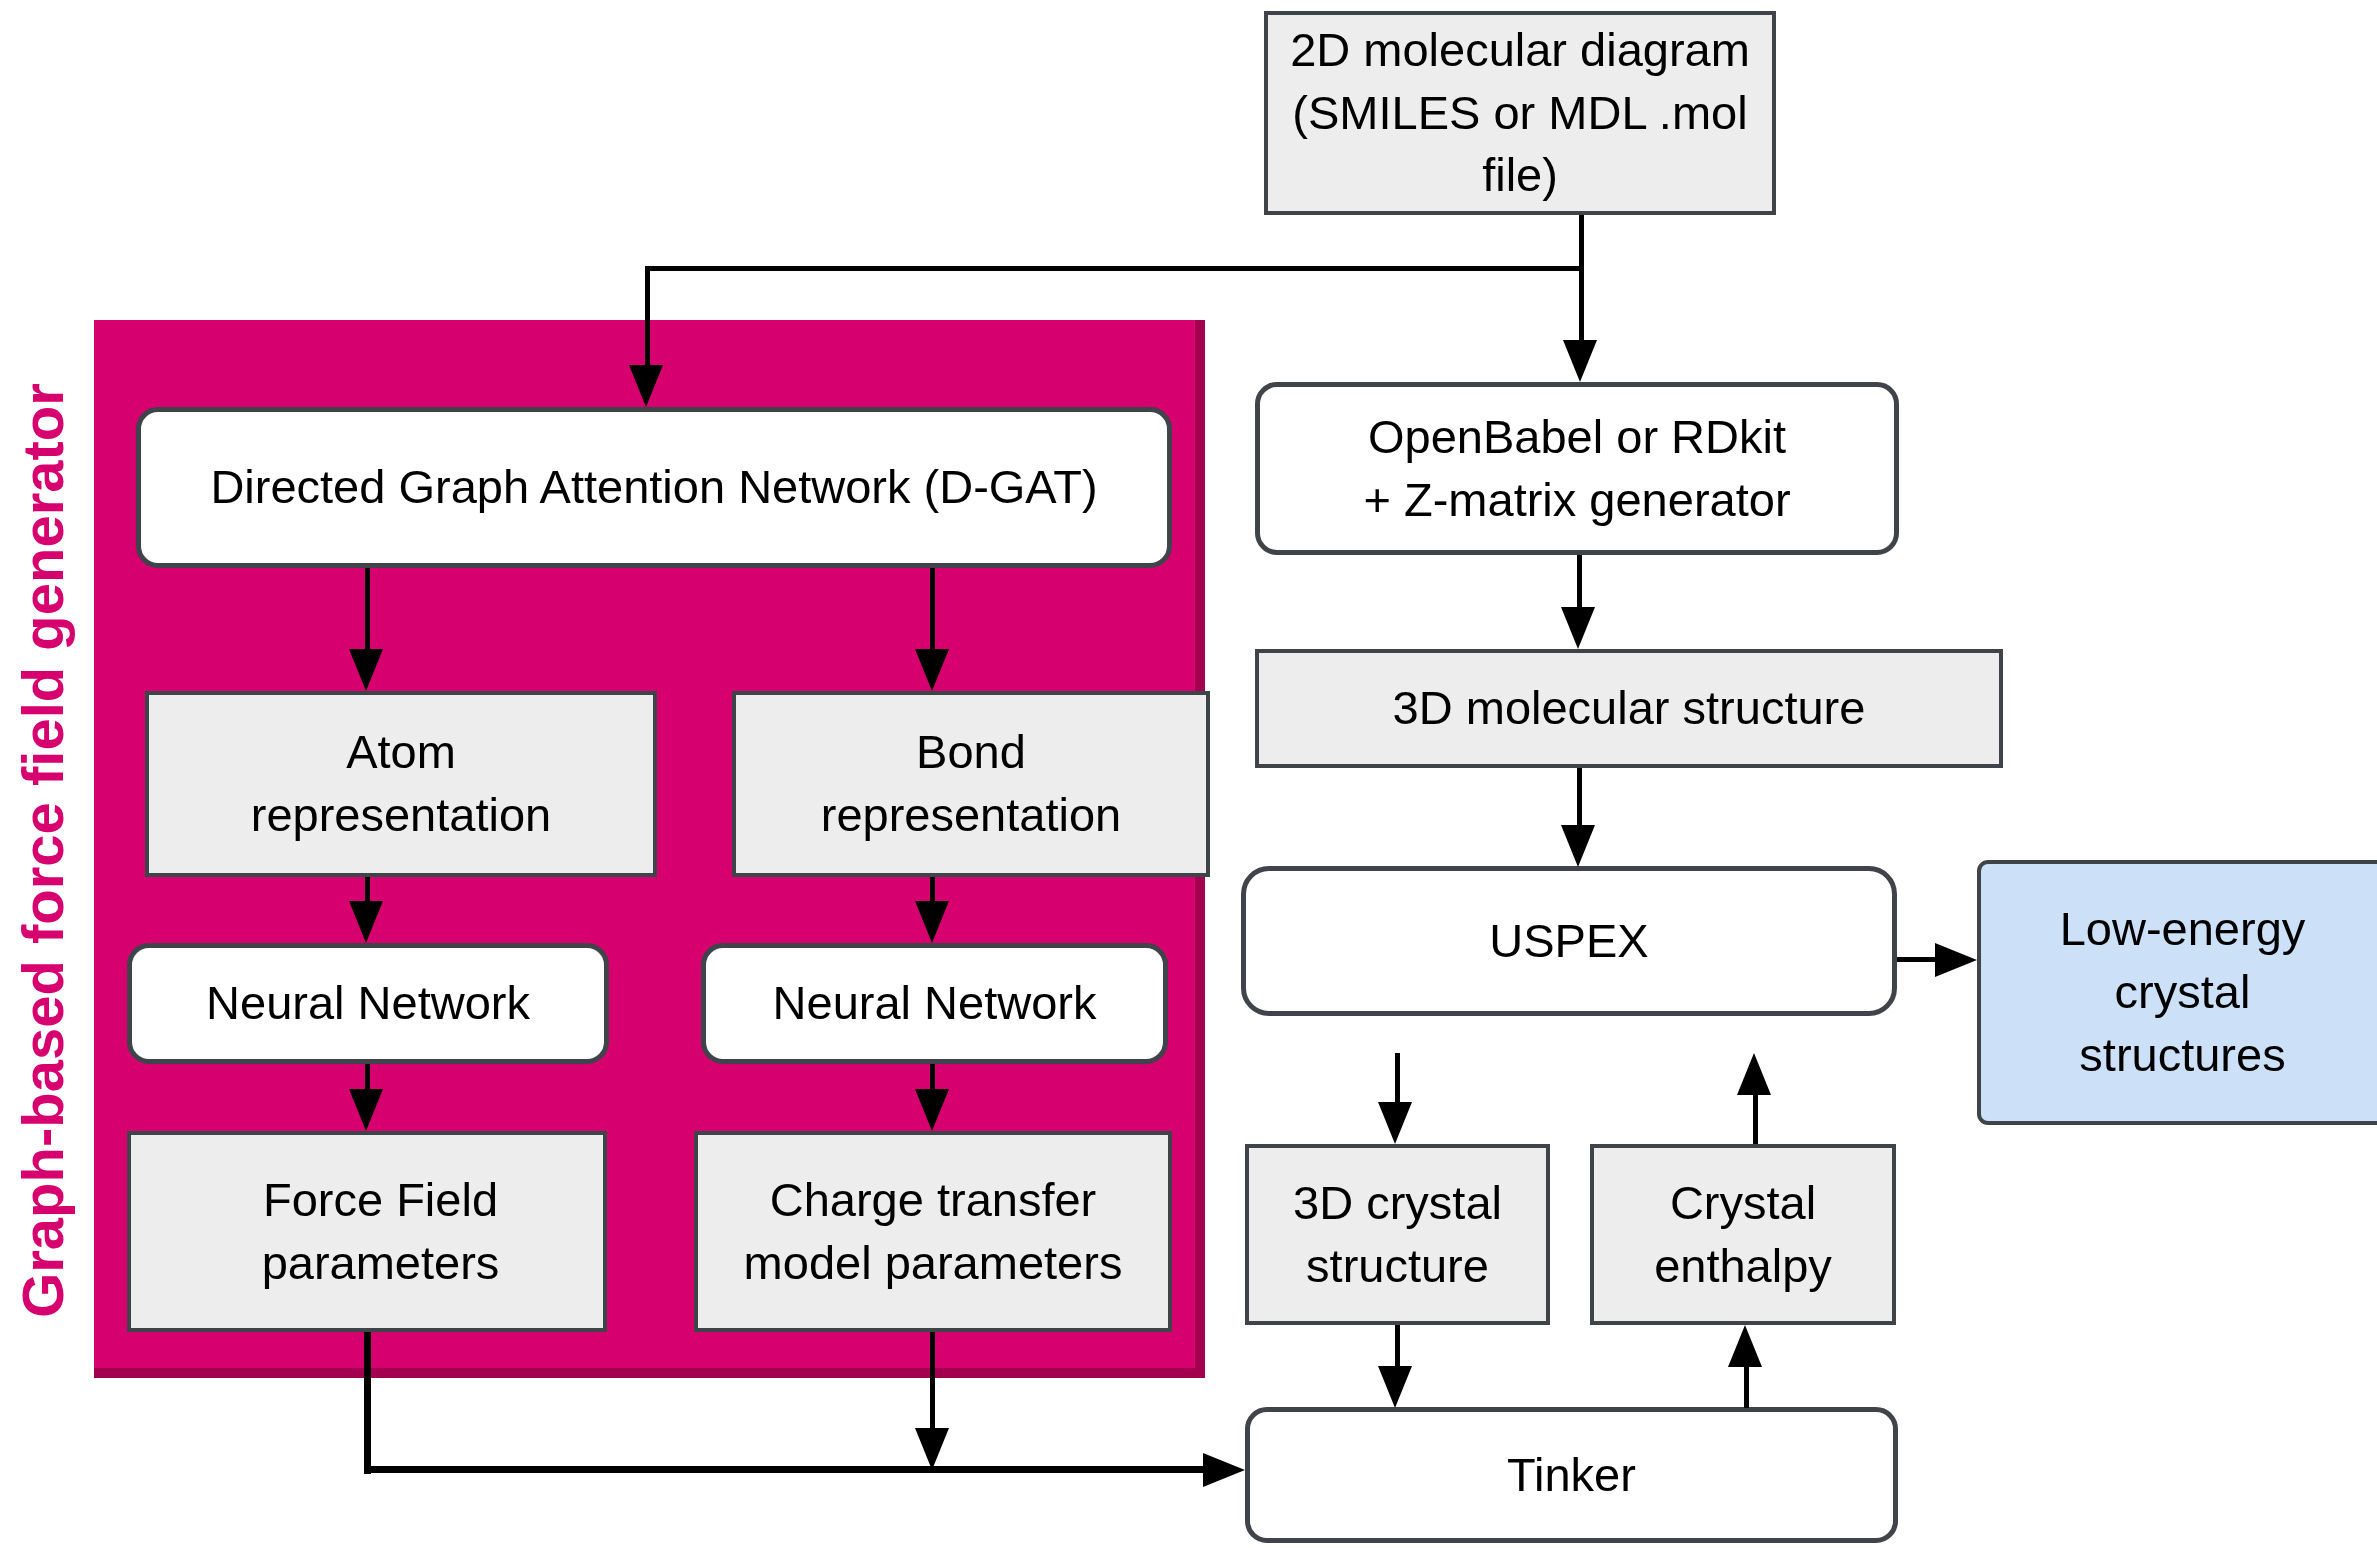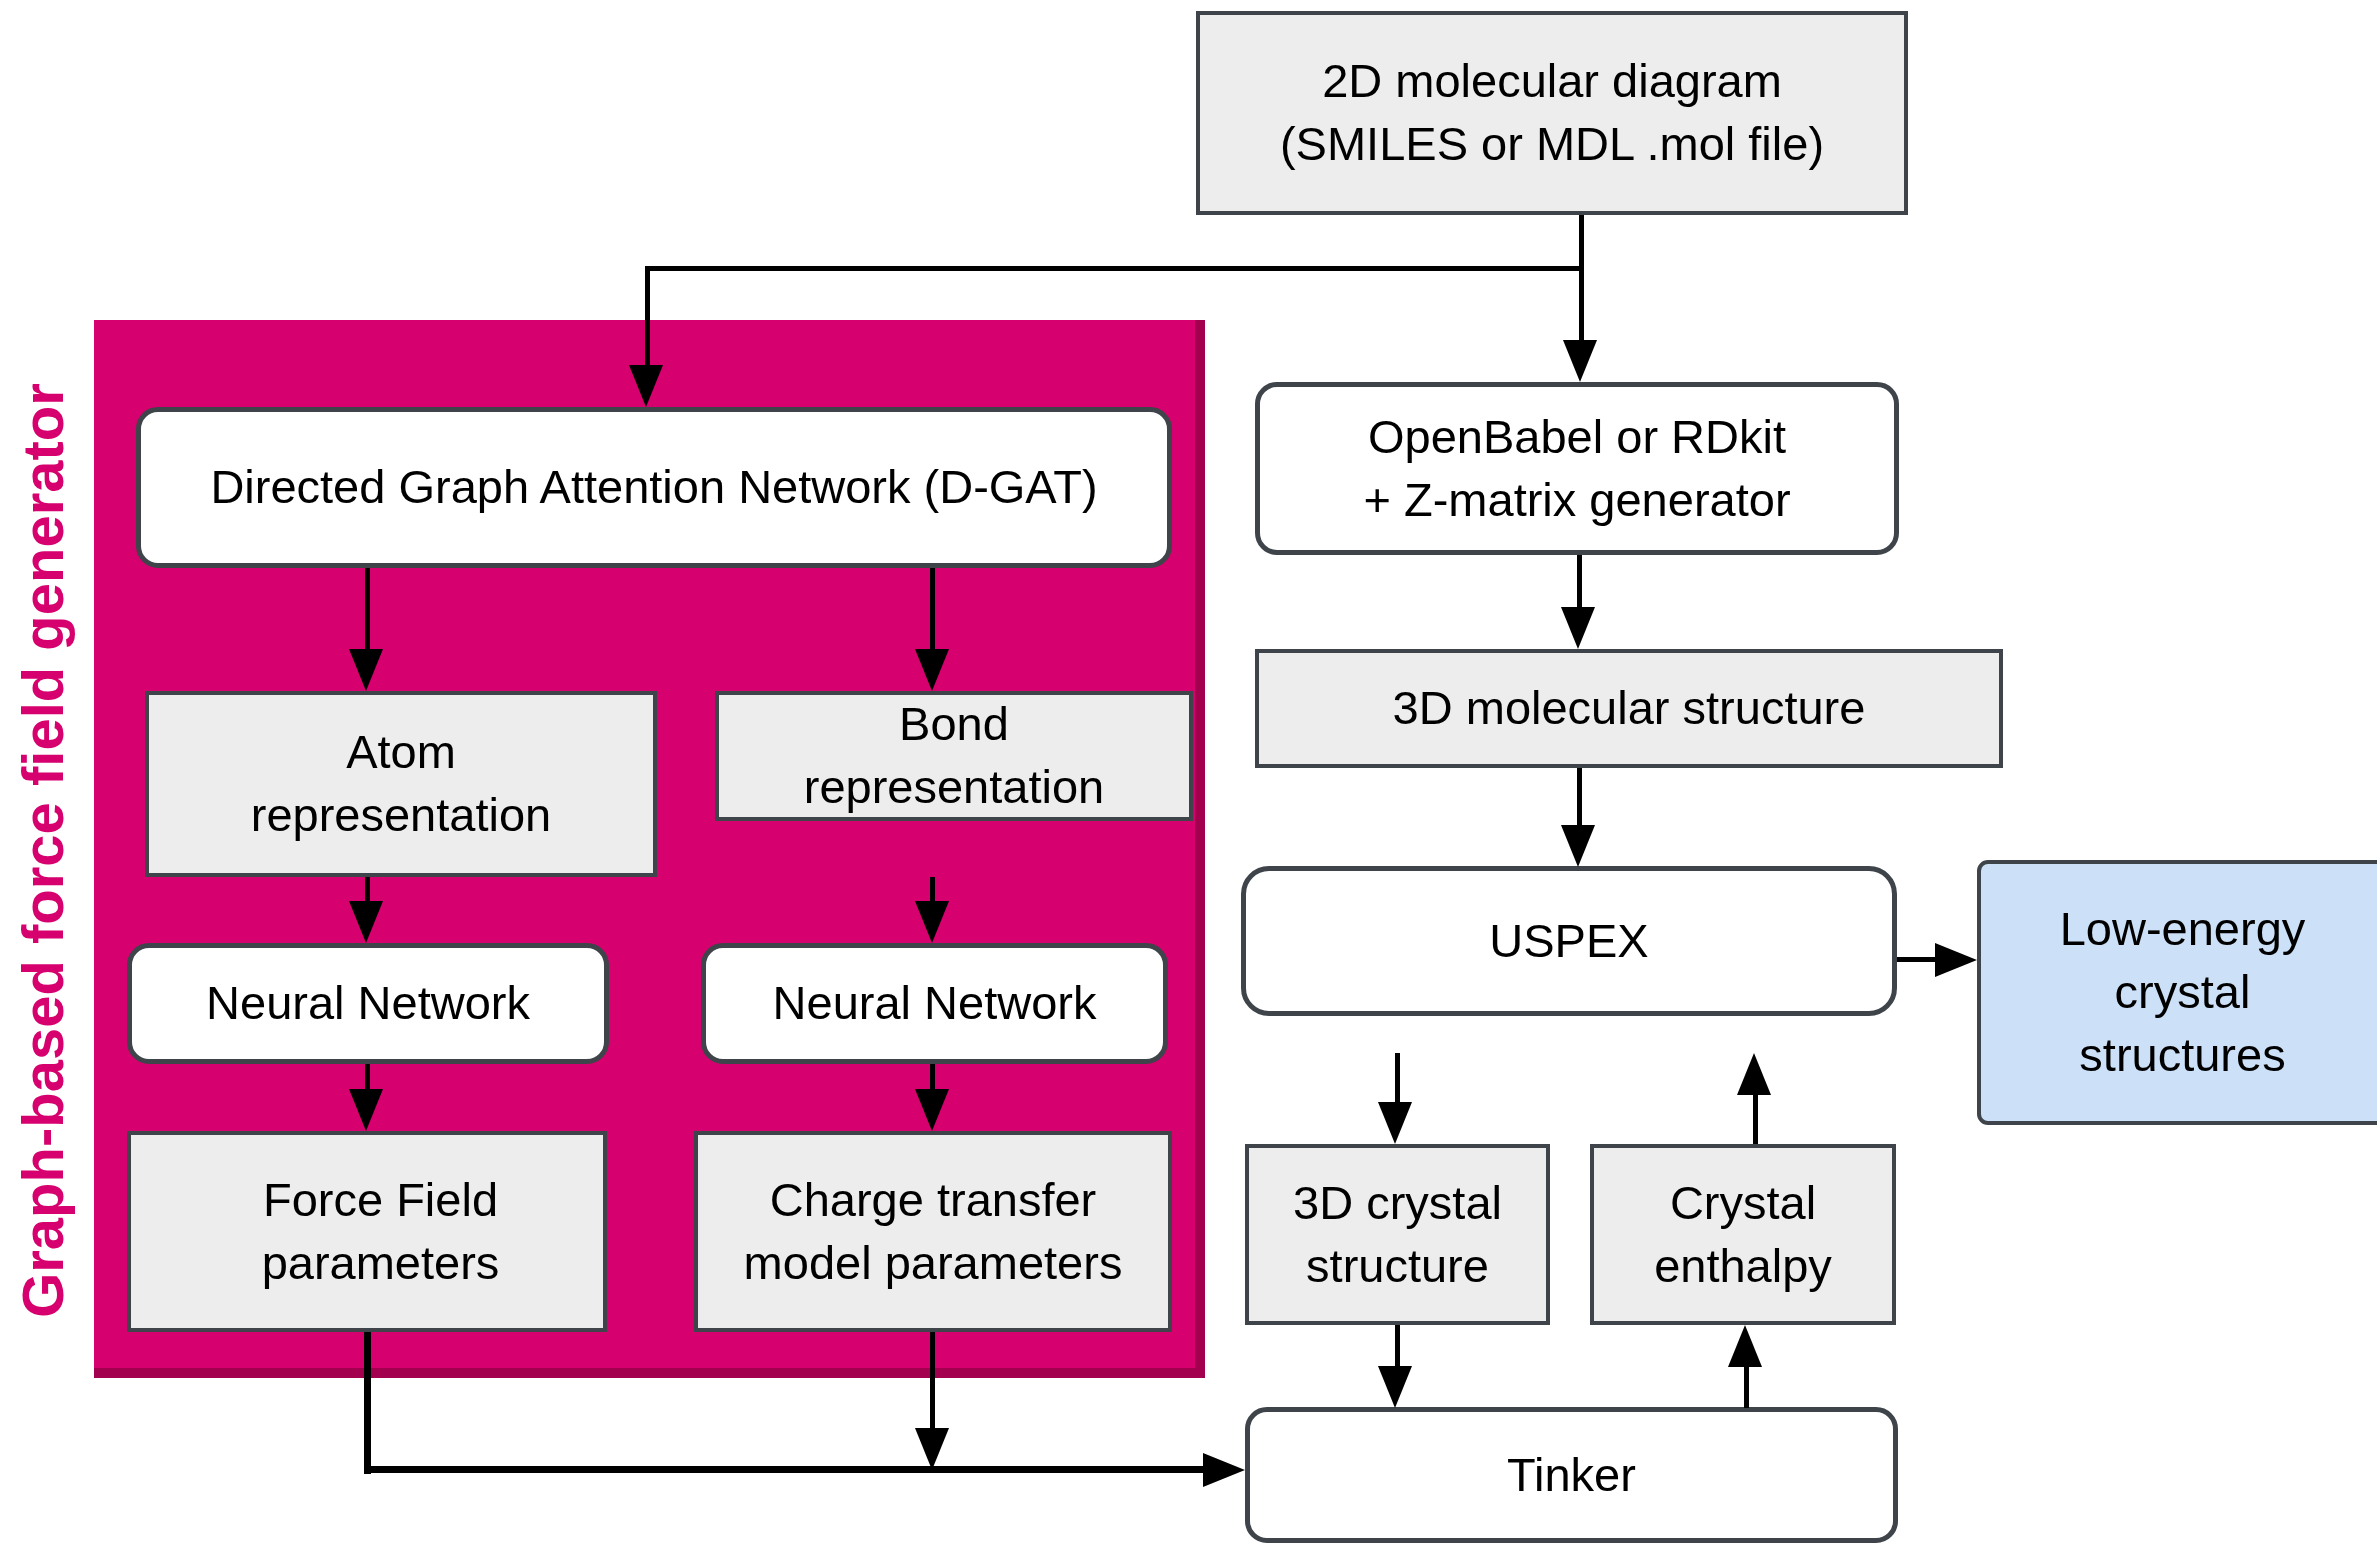--- a/index.html
+++ b/index.html
@@ -55,34 +55,34 @@
 
   <div class="pink-group" style="left:94px;top:320px;width:1101px;height:1048px;"></div>
 
   <div class="side-title" style="left:-494px;top:814px;">Graph-based force field generator</div>
 
   <div class="node round" style="left:136px;top:407px;width:1036px;height:161px;">Directed Graph Attention Network (D-GAT)</div>
 
   <div class="node gray" style="left:145px;top:691px;width:512px;height:186px;">Atom
 representation</div>
 
-  <div class="node gray" style="left:715px;top:691px;width:478px;height:130px;">Bond
+  <div class="node gray" style="left:732px;top:691px;width:478px;height:186px;">Bond
 representation</div>
 
   <div class="node round" style="left:127px;top:943px;width:482px;height:121px;">Neural Network</div>
 
   <div class="node round" style="left:701px;top:943px;width:467px;height:121px;">Neural Network</div>
 
   <div class="node gray" style="left:127px;top:1131px;width:480px;height:201px;padding-left:27px;">Force Field
 parameters</div>
 
   <div class="node gray" style="left:694px;top:1131px;width:478px;height:201px;">Charge transfer
 model parameters</div>
 
-  <div class="node gray" style="left:1196px;top:11px;width:712px;height:204px;">2D molecular diagram
+  <div class="node gray" style="left:1264px;top:11px;width:512px;height:204px;">2D molecular diagram
 (SMILES or MDL .mol file)</div>
 
   <div class="node round" style="left:1255px;top:382px;width:644px;height:173px;">OpenBabel or RDkit
 + Z-matrix generator</div>
 
   <div class="node gray" style="left:1255px;top:649px;width:748px;height:119px;">3D molecular structure</div>
 
   <div class="node round" style="left:1241px;top:866px;width:656px;height:150px;border-radius:28px;">USPEX</div>
 
   <div class="node blue" style="left:1977px;top:860px;width:411px;height:265px;border-radius:11px;">Low-energy

